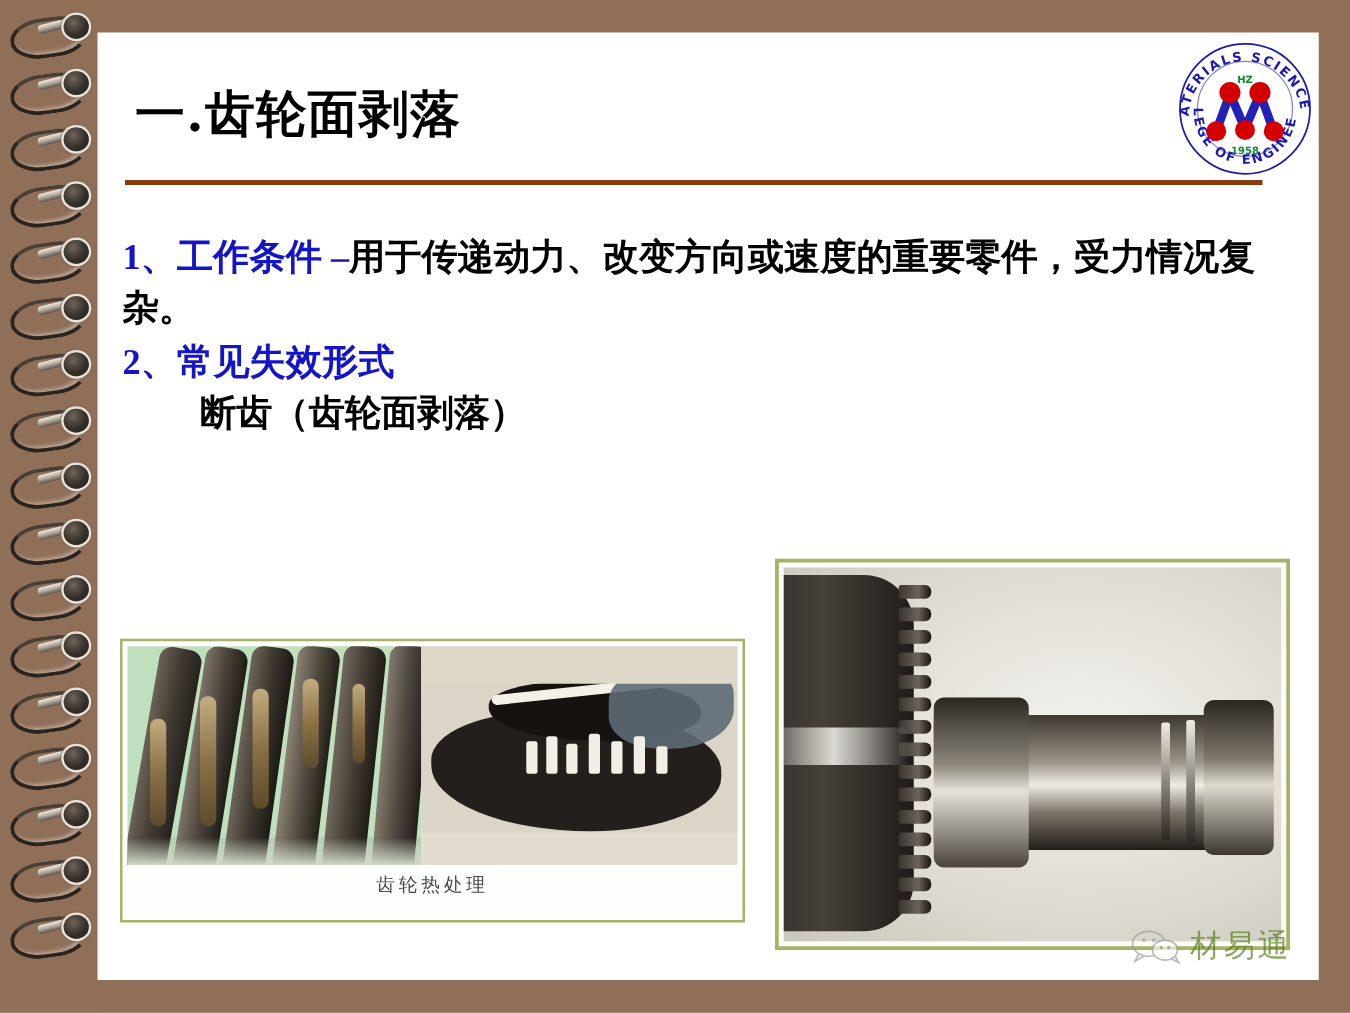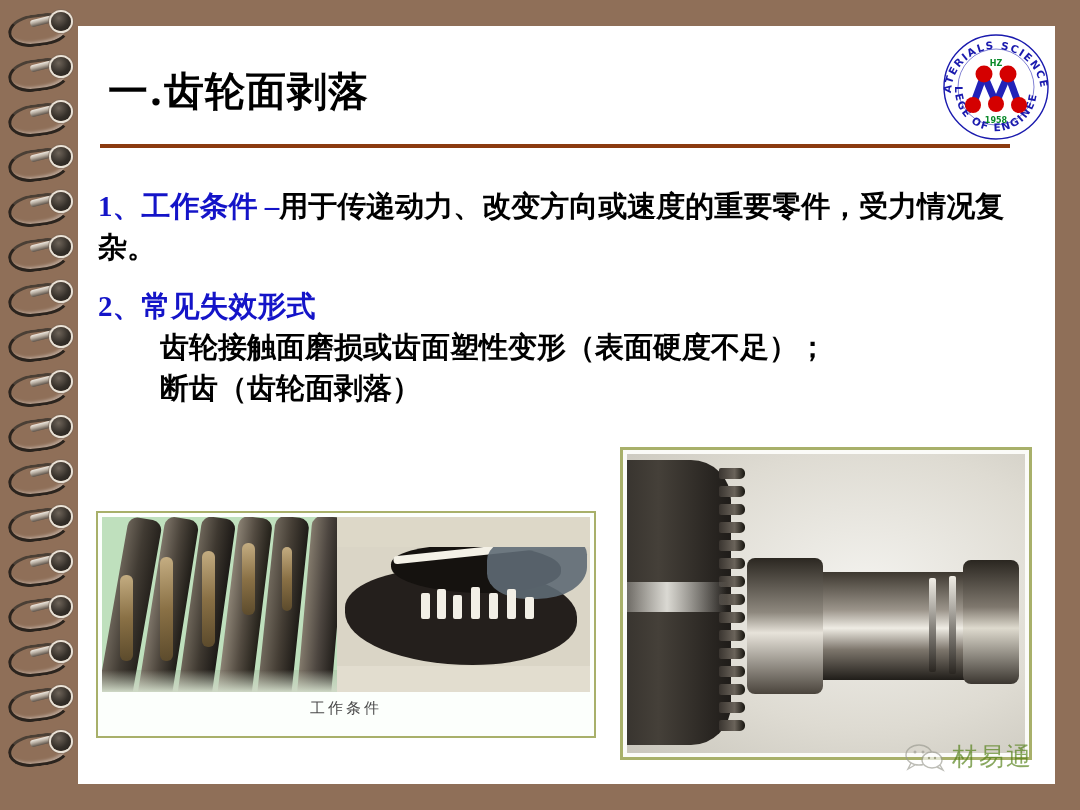--- a/index.html
+++ b/index.html
@@ -122,21 +122,21 @@
   }
   .ln {
     font-size: 29px;
     line-height: 41px;
     color: #000000;
     white-space: nowrap;
   }
   .ln.wrap { white-space: normal; }
   .blue { color: #1414C8; }
   .indent2 { padding-left: 62px; }
-  .tight { margin-top: 18px; }
+  .tight { margin-top: 2px; }
 
   
   #pitting-panel {
     position: absolute;
     left: 24px;
     top: 485px;
     width: 500px;
     height: 227px;
     background: #FCFFFC;
     border: 2px solid #A8B06A;
@@ -337,21 +337,20 @@
     <div id="body-text">
 
       <div class="ln wrap">
         <span class="blue">1、</span><span class="blue">工作条件 –</span><span>用于传递动力、改变方向或速度的重要零件，受力情况复杂。</span>
       </div>
 
       <div class="ln tight">
         <span class="blue">2、</span><span class="blue">常见失效形式</span>
       </div>
 
-      <div class="ln indent2">齿轮接触面磨损或齿面塑性变形（表面硬度不足）；</div>
       <div class="ln indent2">断齿（齿轮面剥落）</div>
     </div>
 
     <div id="pitting-panel">
       <div class="pitting-imgs">
 
         <div class="pimg" id="pitting-left">
           <div class="tooth" style="left:-6px;  background:linear-gradient(90deg,#6b6358,#413b33,#26221d); transform:rotate(10deg);"></div>
           <div class="tooth" style="left:34px;  background:linear-gradient(90deg,#7d7468,#4a433a,#201d18); transform:rotate(9deg);"></div>
           <div class="tooth" style="left:74px;  background:linear-gradient(90deg,#6d6559,#3e3830,#1c1916); transform:rotate(8deg);"></div>
@@ -376,21 +375,21 @@
           <div class="chip" style="left:116px; top:78px; height:24px;"></div>
           <div class="chip" style="left:134px; top:70px; height:32px;"></div>
           <div class="chip" style="left:152px; top:76px; height:26px;"></div>
           <div class="chip" style="left:170px; top:72px; height:30px;"></div>
           <div class="chip" style="left:188px; top:80px; height:22px;"></div>
           <div style="position:absolute;left:0;top:0;width:100%;height:30px;background:#ddd8c8;"></div>
           <div style="position:absolute;left:0;bottom:0;width:100%;height:26px;background:#e2ddcf;"></div>
         </div>
 
       </div>
-      <div id="pitting-caption">工作条件</div>
+      <div id="pitting-caption">齿轮热处理</div>
     </div>
 
     <div id="gear-panel">
       <div id="gear-photo">
         <div id="big-gear">
           <div class="gtooth" style="top:8px;"></div>
           <div class="gtooth" style="top:26px;"></div>
           <div class="gtooth" style="top:44px;"></div>
           <div class="gtooth" style="top:62px;"></div>
           <div class="gtooth" style="top:80px;"></div>

